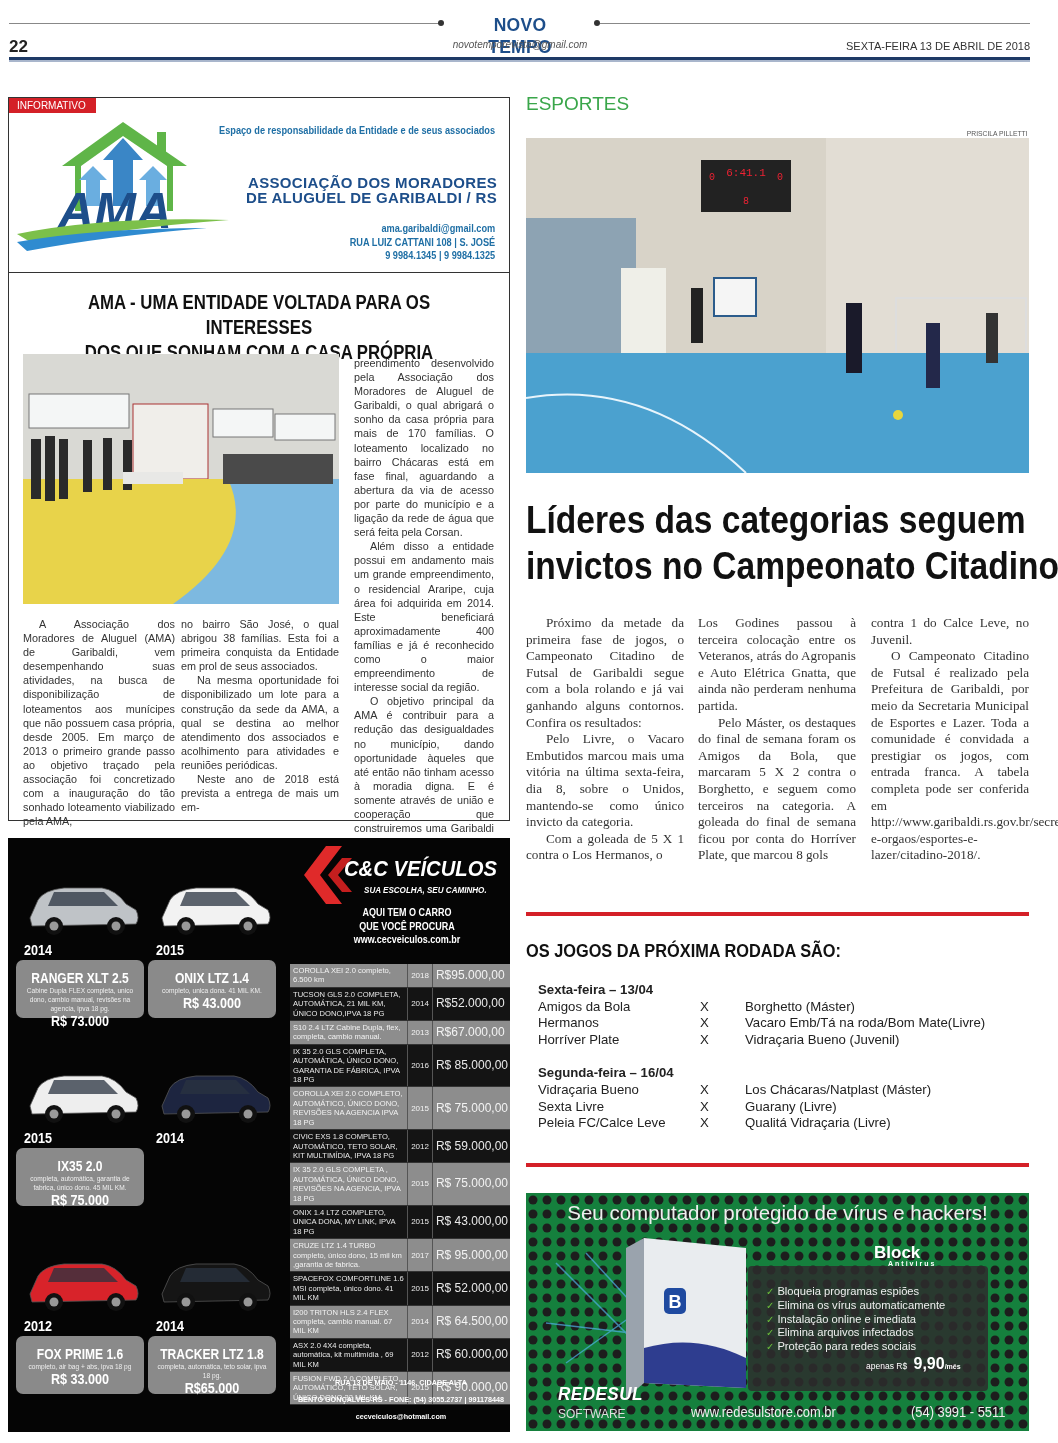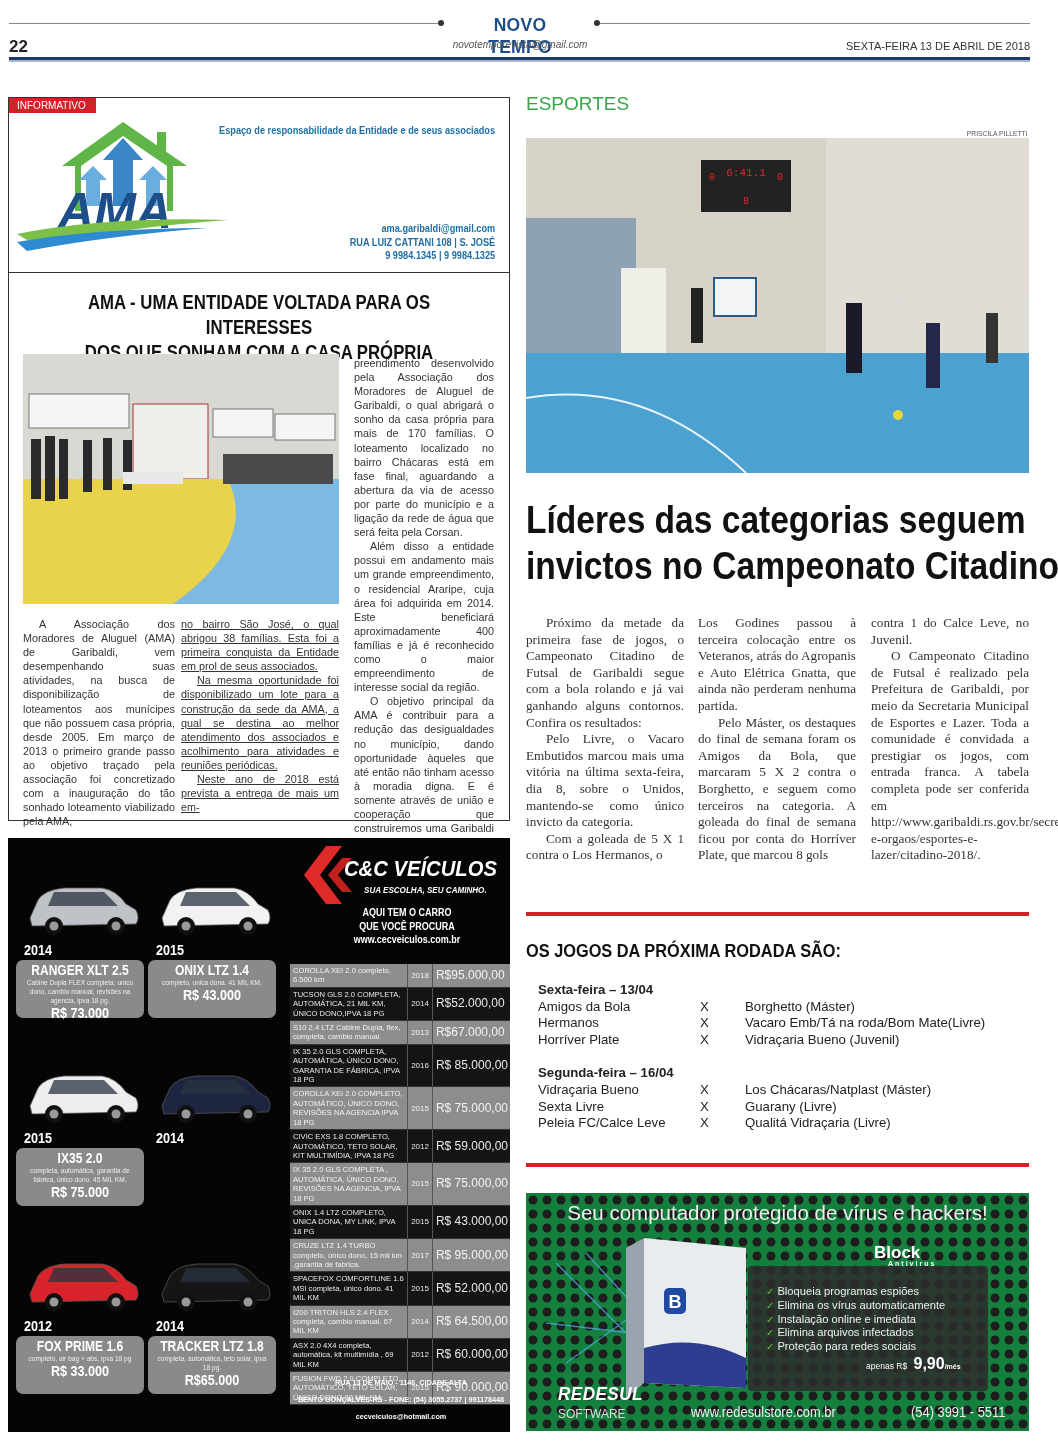--- a/index.html
+++ b/index.html
@@ -44,21 +44,21 @@
   .games .t1 { position: absolute; left: 0; }
   .games .x { position: absolute; left: 162px; }
   .games .t2 { position: absolute; left: 207px; }
   .games .gap { height: 17px; }
 
   
   .cc-ad { position: absolute; left: 8px; top: 838px; width: 502px; height: 594px; background: #050505; overflow: hidden; }
   .car { position: absolute; width: 130px; }
   .car-img { position: absolute; left: 8px; width: 118px; height: 62px; }
   .car-year { position: absolute; font-weight: bold; color: #fff; font-size: 14px; transform: scaleX(0.9); transform-origin: left; }
-  .car-card { position: absolute; left: 0; width: 128px; height: 58px; background: #8a8a8a; border-radius: 7px; text-align: center; color: #fff; padding-top: 3px; }
+  .car-card { position: absolute; left: 0; width: 128px; height: 58px; background: #8a8a8a; border-radius: 7px; text-align: center; color: #fff; padding-top: 11px; }
   .car-card .m { font-weight: bold; font-size: 14px; line-height: 15px; transform: scaleX(0.86); white-space: nowrap; }
   .car-card .d { font-size: 7.5px; line-height: 9px; color: #eee; transform: scaleX(0.88); }
   .car-card .p { font-weight: bold; font-size: 14px; line-height: 17px; transform: scaleX(0.9); }
   .cc-logo { position: absolute; left: 290px; top: 8px; width: 215px; height: 58px; }
   .cc-brand { position: absolute; left: 336px; top: 18px; color: #fff; font-weight: bold; font-style: italic; font-size: 22px; transform: scaleX(0.92); transform-origin: left; white-space: nowrap; }
   .cc-slogan { position: absolute; left: 356px; top: 46px; color: #fff; font-weight: bold; font-style: italic; font-size: 9.5px; transform: scaleX(0.85); transform-origin: left; white-space: nowrap; }
   .cc-pitch { position: absolute; left: 288px; width: 222px; top: 68px; text-align: center; color: #fff; font-weight: bold; font-size: 10px; line-height: 13.5px; transform: scaleX(0.9); }
   .cc-table { position: absolute; left: 282px; top: 126px; width: 222px; border-collapse: collapse; }
   .cc-table td { font-size: 7.6px; line-height: 9.4px; padding: 2px 3px; border-right: 1px solid #555; border-bottom: 1px solid #333; vertical-align: middle; }
   .cc-table tr.l td { background: #8d8d8d; color: #f3f3f3; }
@@ -109,20 +109,24 @@
       <rect x="58" y="50" width="6" height="45" fill="#5fb548"></rect>
       <rect x="150" y="50" width="6" height="45" fill="#5fb548"></rect>
       <polygon points="106,22 126,44 116,44 116,90 96,90 96,44 86,44" fill="#3a86c6"></polygon>
       <polygon points="76,50 90,64 83,64 83,90 69,90 69,64 62,64" fill="#6aaee0"></polygon>
       <polygon points="136,50 150,64 143,64 143,90 129,90 129,64 122,64" fill="#6aaee0"></polygon>
       <text x="98" y="112" text-anchor="middle" font-family="Liberation Sans, sans-serif" font-weight="bold" font-style="italic" font-size="50" fill="#1d4e8a">AMA</text>
       <path d="M0,118 Q90,100 212,104 Q100,112 20,130 Z" fill="#7cc04a"></path>
       <path d="M0,126 Q80,112 190,112 Q90,120 10,135 Z" fill="#2f8bd0"></path>
     </svg>
     <div class="ama-tagline">Espaço de responsabilidade da Entidade e de seus associados</div>
+    <div class="ama-name">
+      <div>ASSOCIAÇÃO DOS MORADORES</div>
+      <div>DE ALUGUEL DE GARIBALDI / RS</div>
+    </div>
     <div class="ama-contact">
       <div>ama.garibaldi@gmail.com</div>
       <div>RUA LUIZ CATTANI 108 | S. JOSÉ</div>
       <div>9 9984.1345 | 9 9984.1325</div>
     </div>
   </div>
 
   <div class="ama-headline">
     <div>AMA - UMA ENTIDADE VOLTADA PARA OS INTERESSES</div>
     <div>DOS QUE SONHAM COM A CASA PRÓPRIA</div>
@@ -146,21 +150,21 @@
     </g>
     <rect x="100" y="118" width="60" height="12" fill="#e8e8e6"></rect>
     <g fill="#4a4a4a">
       <rect x="200" y="100" width="110" height="30"></rect>
     </g>
   </svg>
 
   <div class="col-text" style="left:14px;top:519px;width:152px;">
     <p>A Associação dos Moradores de Aluguel (AMA) de Garibaldi, vem desempenhando suas atividades, na busca de disponibilização de loteamentos aos munícipes que não possuem casa própria, desde 2005. Em março de 2013 o primeiro grande passo ao objetivo traçado pela associação foi concretizado com a inauguração do tão sonhado loteamento viabilizado pela AMA,</p>
   </div>
-  <div class="col-text" style="left:172px;top:519px;width:158px;text-decoration:underline;">
+  <div class="col-text" style="left:172px;top:519px;width:158px;">
     <p style="text-indent:0">no bairro São José, o qual abrigou 38 famílias. Esta foi a primeira conquista da Entidade em prol de seus associados.</p>
     <p>Na mesma oportunidade foi disponibilizado um lote para a construção da sede da AMA, a qual se destina ao melhor atendimento dos associados e acolhimento para atividades e reuniões periódicas.</p>
     <p>Neste ano de 2018 está prevista a entrega de mais um em-</p>
   </div>
   <div class="col-text" style="left:345px;top:258px;width:140px;">
     <p style="text-indent:0">preendimento desenvolvido pela Associação dos Moradores de Aluguel de Garibaldi, o qual abrigará o sonho da casa própria para mais de 170 famílias. O loteamento localizado no bairro Chácaras está em fase final, aguardando a abertura da via de acesso por parte do município e a ligação da rede de água que será feita pela Corsan.</p>
     <p>Além disso a entidade possui em andamento mais um grande empreendimento, o residencial Araripe, cuja área foi adquirida em 2014. Este beneficiará aproximadamente 400 famílias e já é reconhecido como o maior empreendimento de interesse social da região.</p>
     <p>O objetivo principal da AMA é contribuir para a redução das desigualdades no município, dando oportunidade àqueles que até então não tinham acesso à moradia digna. E é somente através de união e cooperação que construiremos uma Garibaldi melhor para todos.</p>
   </div>
 </div>

